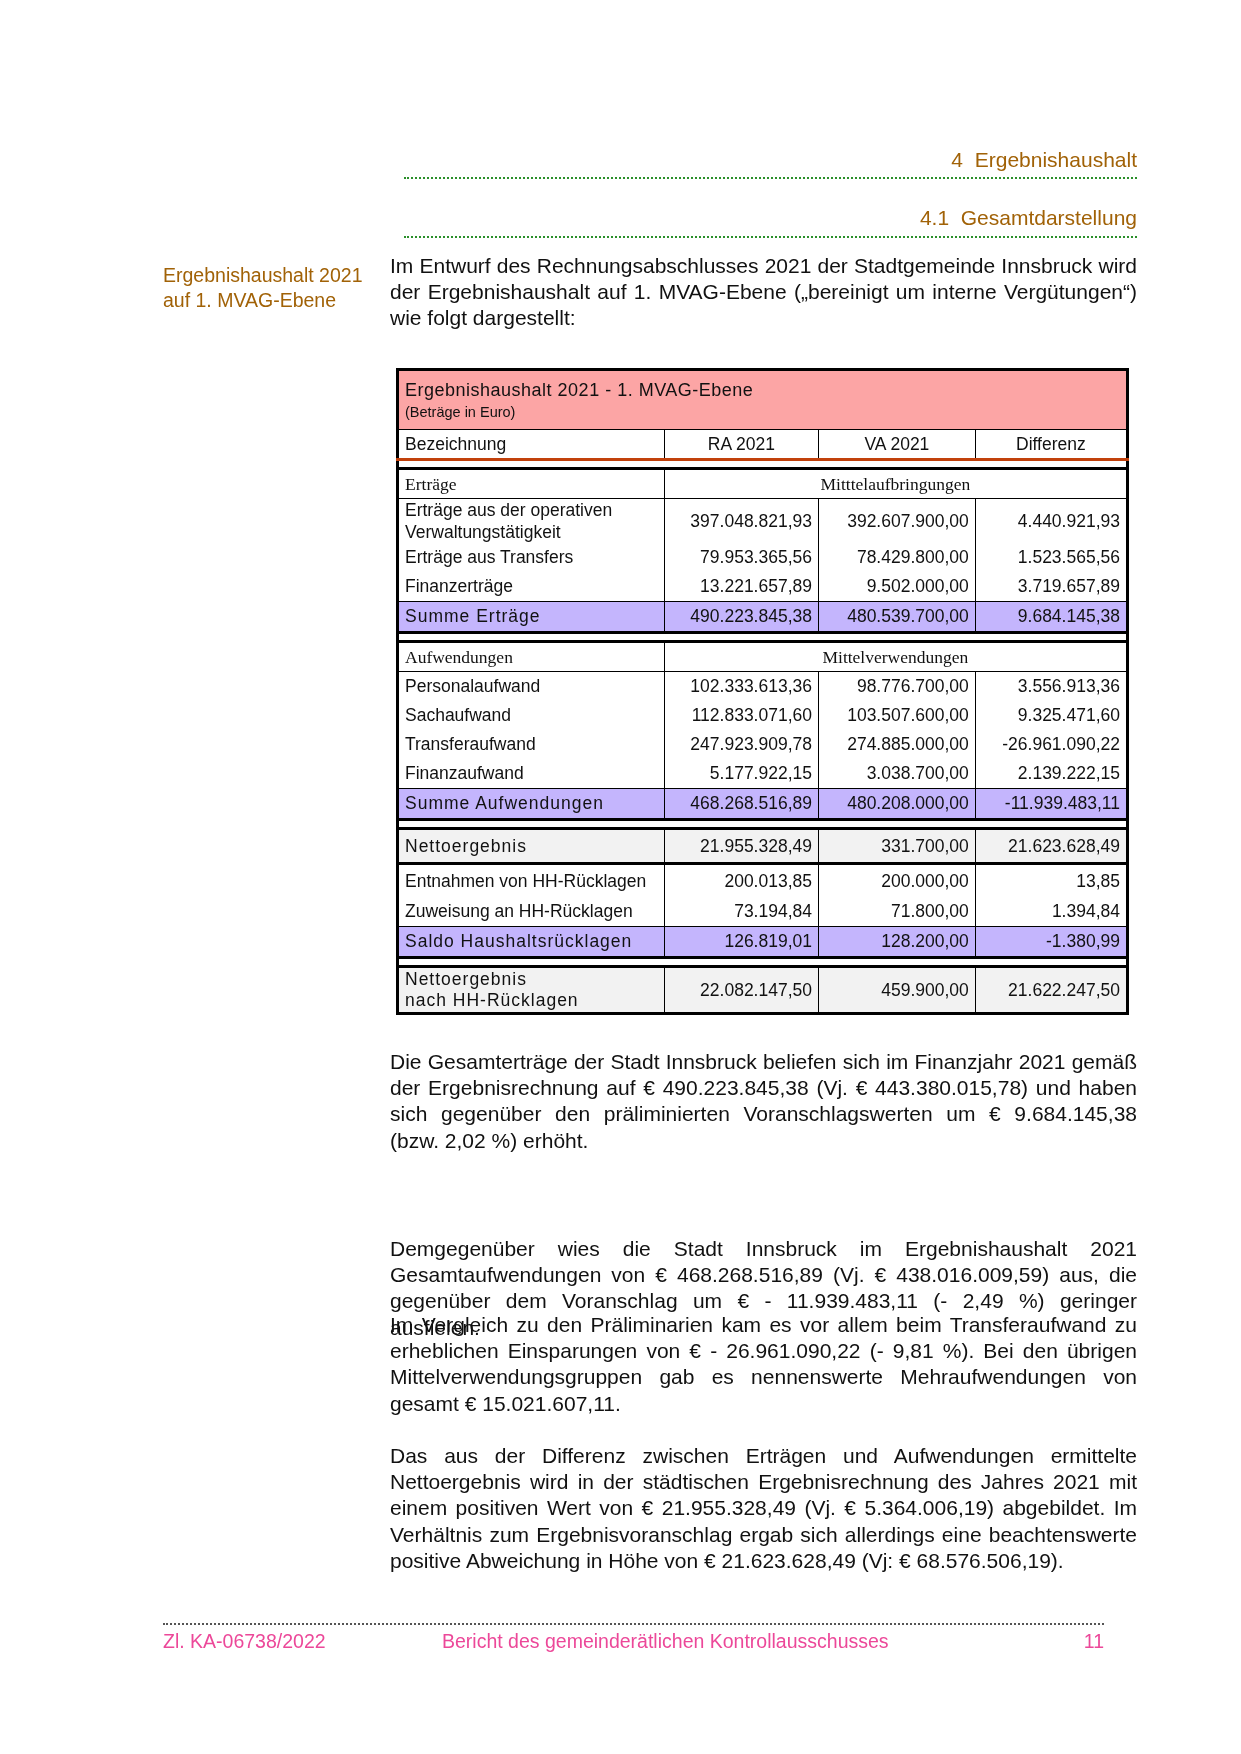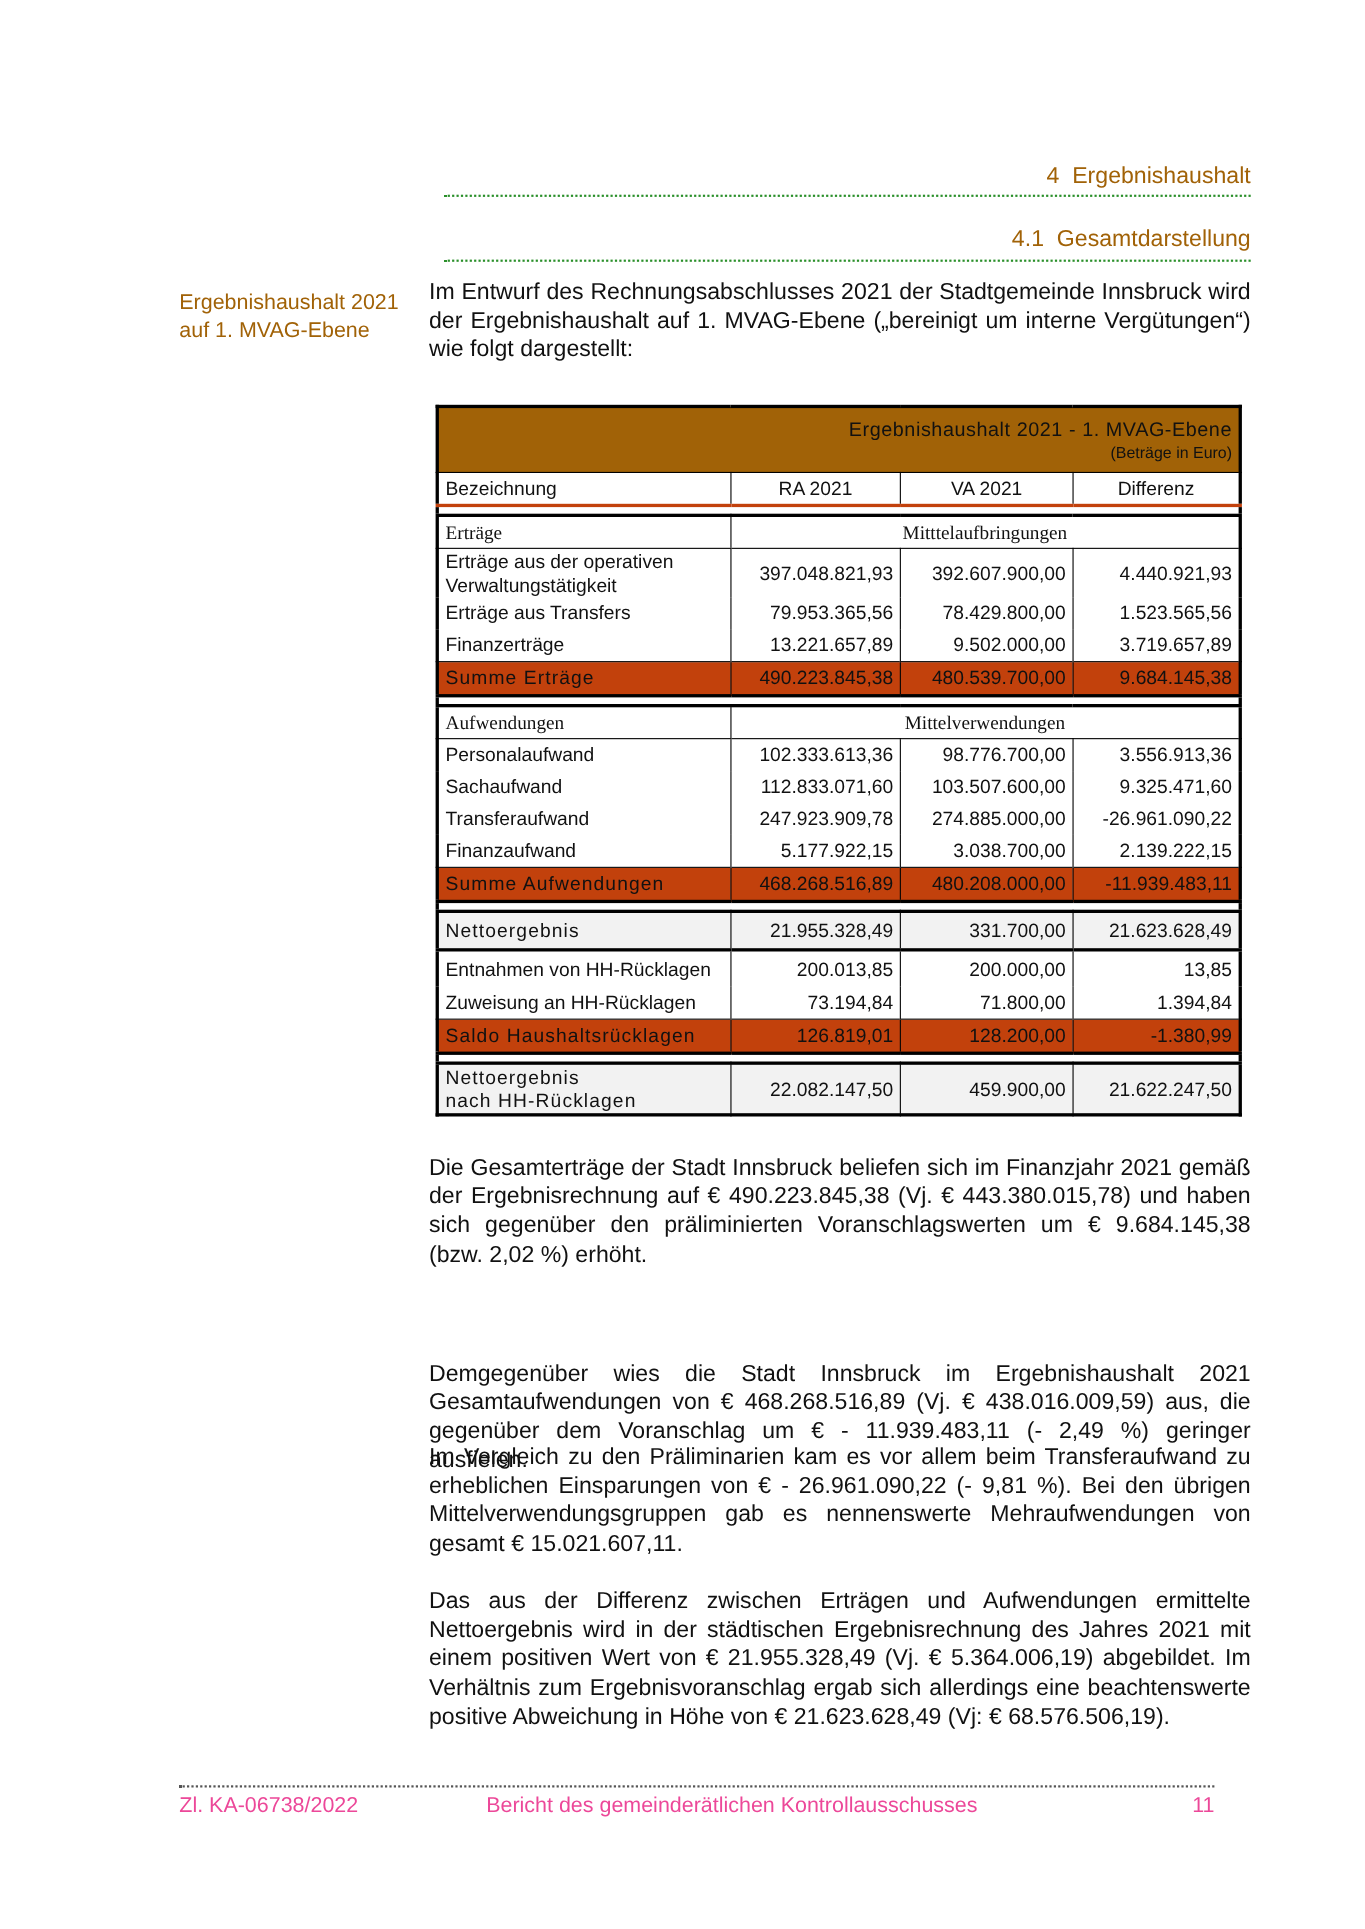--- a/index.html
+++ b/index.html
@@ -9,29 +9,29 @@
   .chapter { position: absolute; right: 104px; font-size: 21px; white-space: pre; }
   .dots { position: absolute; border-top: 2px dotted #2a8f2a; height: 0; }
   .margin-note { position: absolute; left: 163px; top: 263px; width: 220px; font-size: 19.5px; line-height: 25px; }
   .para { position: absolute; left: 390px; width: 747px; font-size: 21px; line-height: 26.2px; text-align: justify; }
   table.fin { position: absolute; left: 396px; top: 368px; width: 733px; border-collapse: collapse;
               font-size: 17.5px; border: 3px solid #000; }
   table.fin td { padding: 0 6px; height: 29px; border-left: 1.5px solid #000; vertical-align: middle; }
   table.fin td.num { text-align: right; }
   table.fin td.lbl { text-align: left; }
   .c1 { width: 268px; } .c2 { width: 145px; } .c3 { width: 148px; } .c4 { width: 142px; }
-  tr.title td { background: #a16207; text-align: right; height: 58px; border-bottom: 1.5px solid #000; }
+  tr.title td { background: #fca5a5; text-align: left; height: 58px; border-bottom: 1.5px solid #000; }
   .title-main { display: block; font-size: 18px; letter-spacing: 0.5px; }
   .title-sub { display: block; font-size: 14.5px; margin-top: 3px; }
   tr.colhead td { height: 28px; border-bottom: 3px solid #c2410c; }
   tr.colhead td.ctr { text-align: center; }
   tr.gap td { height: 6px; padding: 0; border-bottom: 3px solid #000; }
   tr.section td { height: 28px; border-bottom: 1.5px solid #000; font-family: Liberation Serif, serif; }
   tr.section td.ctr { text-align: center; }
-  tr.sum td { background: #c2410c; border-top: 1.5px solid #000; border-bottom: 3px solid #000; letter-spacing: 1px; }
+  tr.sum td { background: #c4b5fd; border-top: 1.5px solid #000; border-bottom: 3px solid #000; letter-spacing: 1px; }
   tr.sum td.num { letter-spacing: 0; }
   tr.double td { height: 44px; line-height: 22px; }
   tr.net2 td { height: 44px; line-height: 21px; background: #f2f2f2; }
   tr.net2 td.lbl { letter-spacing: 1px; }
   tr.net1 td { background: #f2f2f2; border-bottom: 3px solid #000; letter-spacing: 1px; }
   tr.net1 td.num { letter-spacing: 0; }
   tr.tall td { height: 32px; }
   .footer-dots { position: absolute; left: 163px; top: 1623px; width: 941px; border-top: 2px dotted #555; }
   .footer { position: absolute; top: 1630px; font-size: 19.5px; color: #ec4899; }
 </style>

